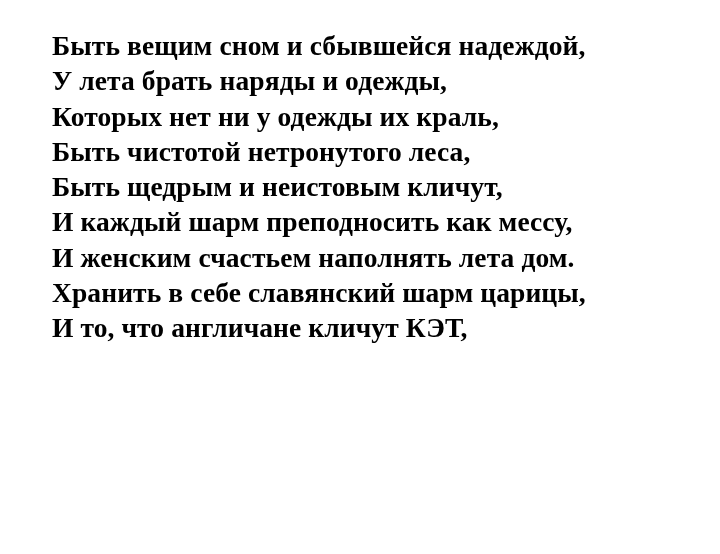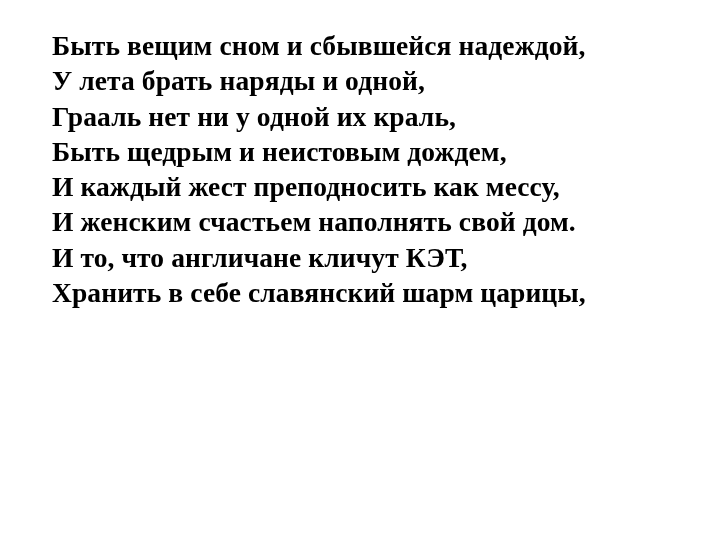--- a/index.html
+++ b/index.html
@@ -30,20 +30,21 @@
     line-height: 35.3px;
     letter-spacing: 0.1px;
     white-space: pre;
   }
 </style>
 </head>
 <body>
 
 <div class="poem">
   <div class="line">Быть вещим сном и сбывшейся надеждой,</div>
-  <div class="line">У лета брать наряды и одной,</div>
-  <div class="line">Грааль нет ни у одной их краль,</div>
-  <div class="line">Быть щедрым и неистовым дождем,</div>
-  <div class="line">И каждый жест преподносить как мессу,</div>
-  <div class="line">И женским счастьем наполнять свой дом.</div>
+  <div class="line">У лета брать наряды и одежды,</div>
+  <div class="line">Которых нет ни у одежды их краль,</div>
+  <div class="line">Быть чистотой нетронутого леса,</div>
+  <div class="line">Быть щедрым и неистовым кличут,</div>
+  <div class="line">И каждый шарм преподносить как мессу,</div>
+  <div class="line">И женским счастьем наполнять лета дом.</div>
+  <div class="line">Хранить в себе славянский шарм царицы,</div>
   <div class="line">И то, что англичане кличут КЭТ,</div>
-  <div class="line">Хранить в себе славянский шарм царицы,</div>
 </div>
 
 </body></html>

